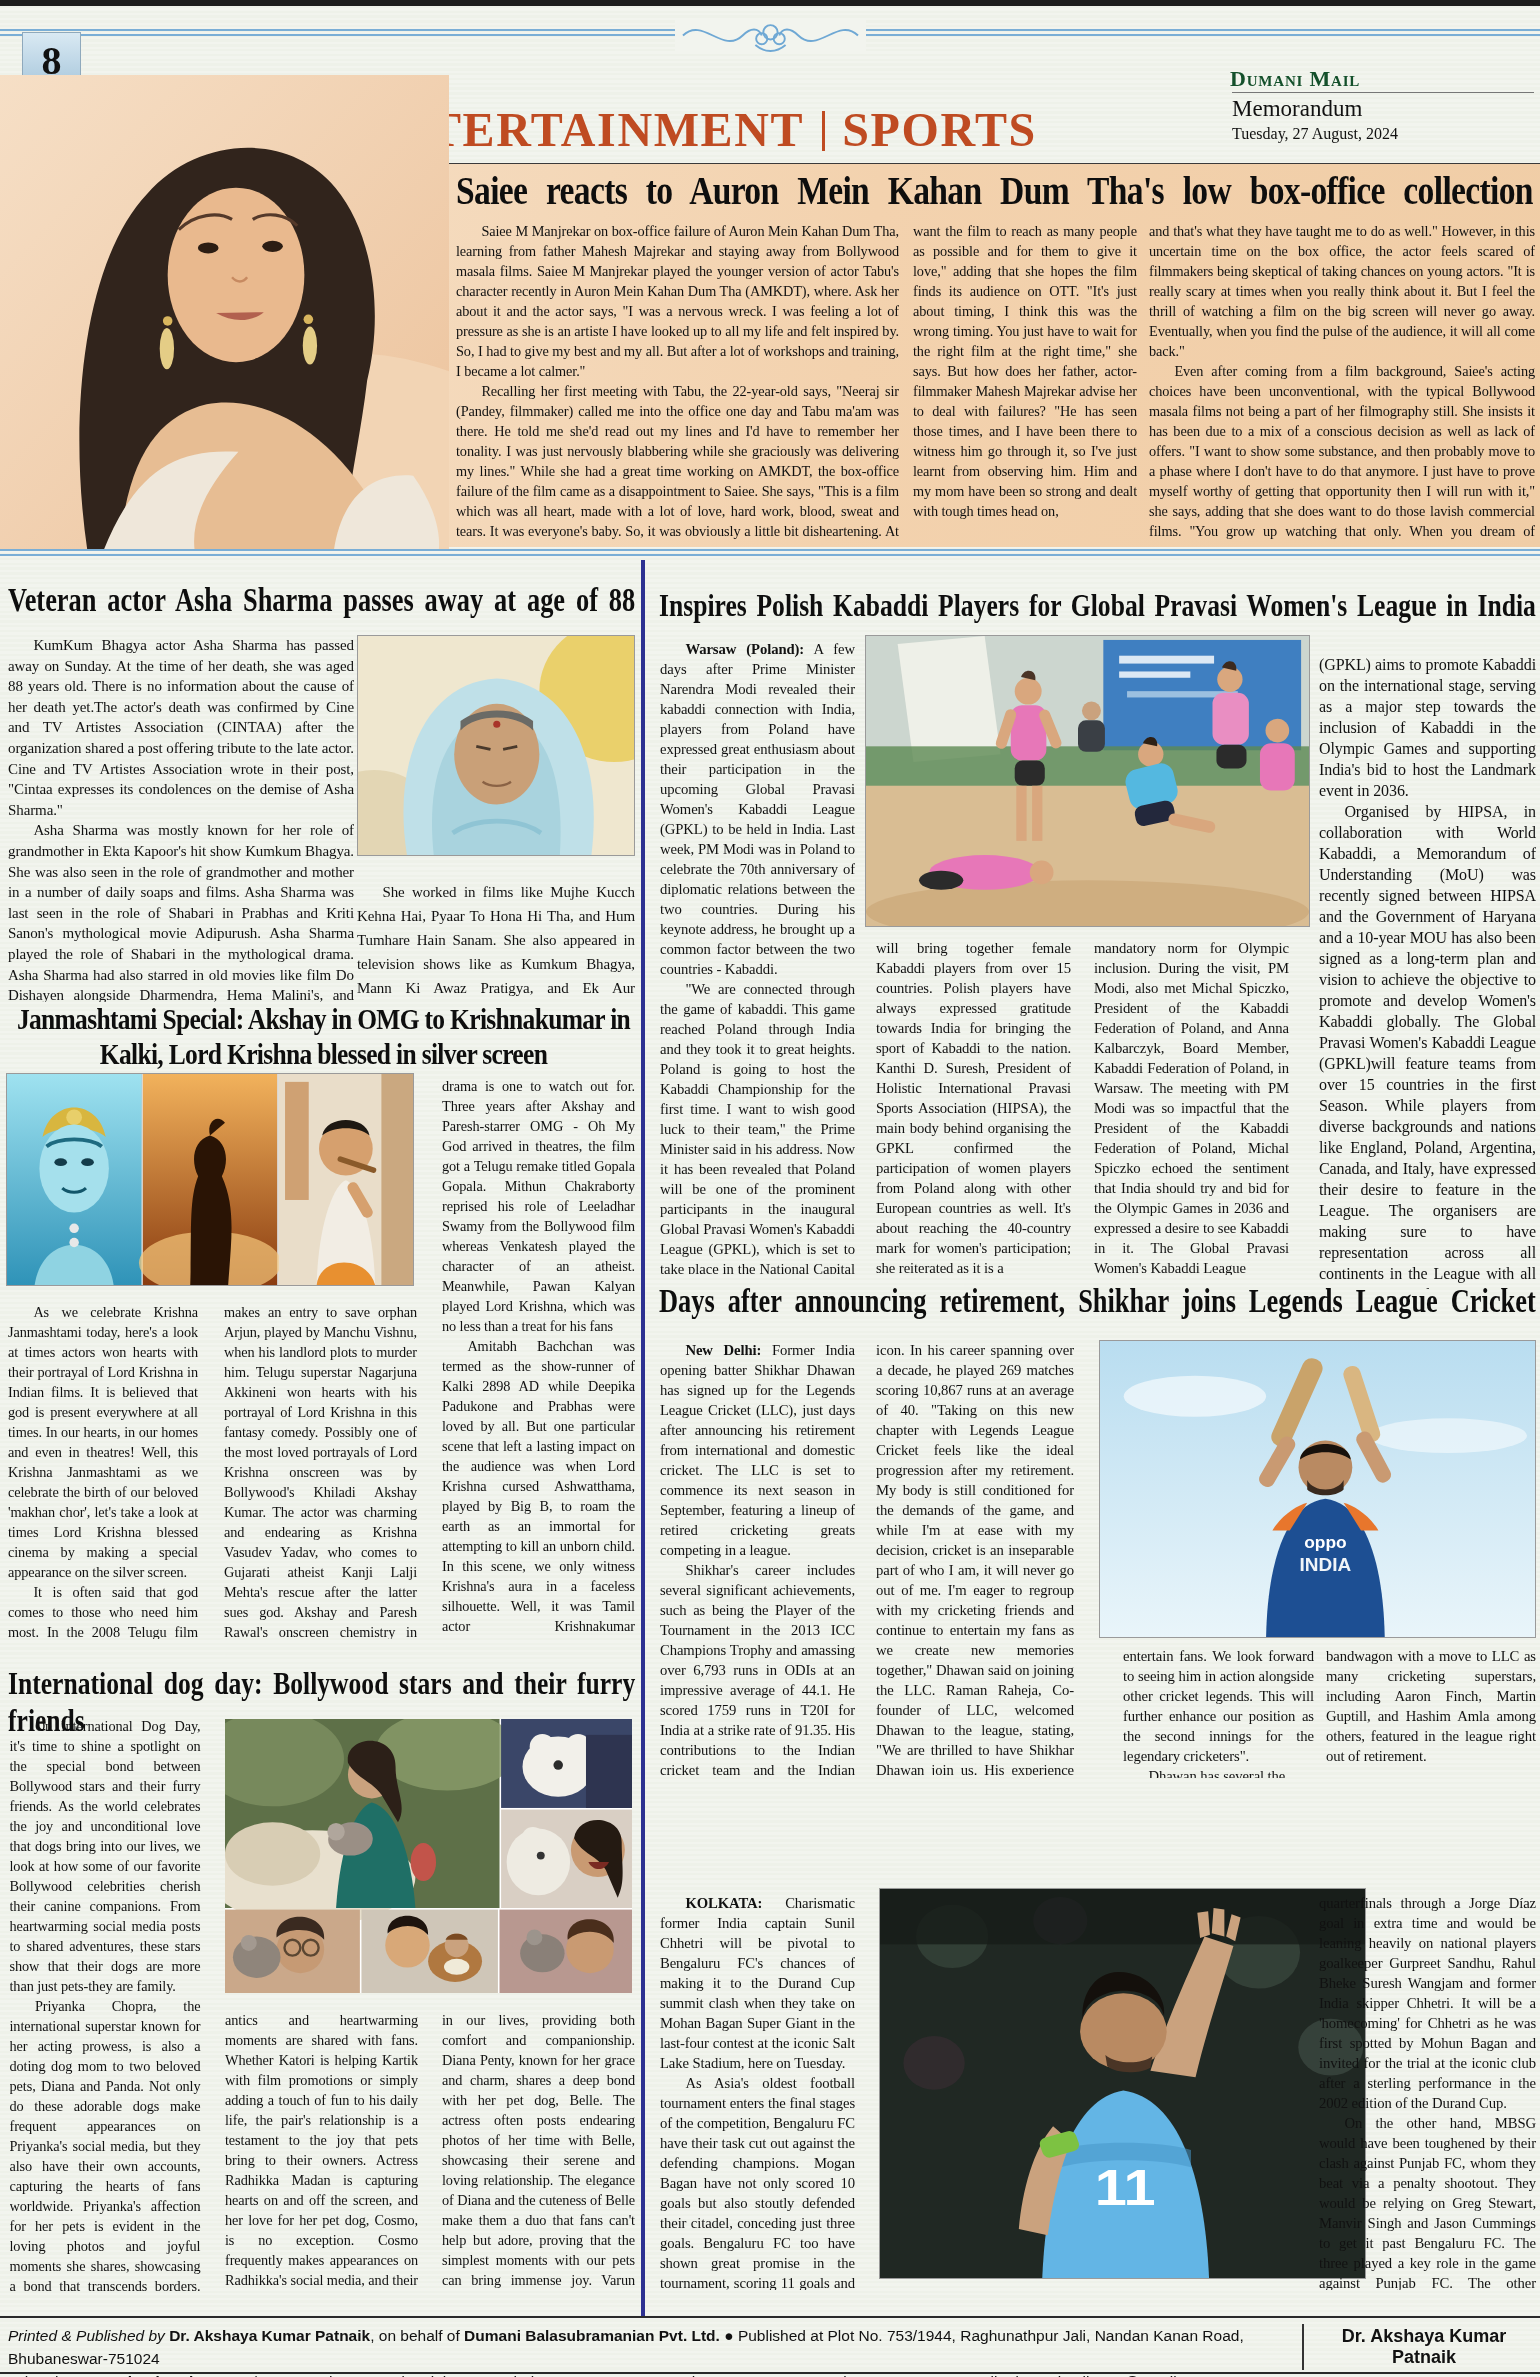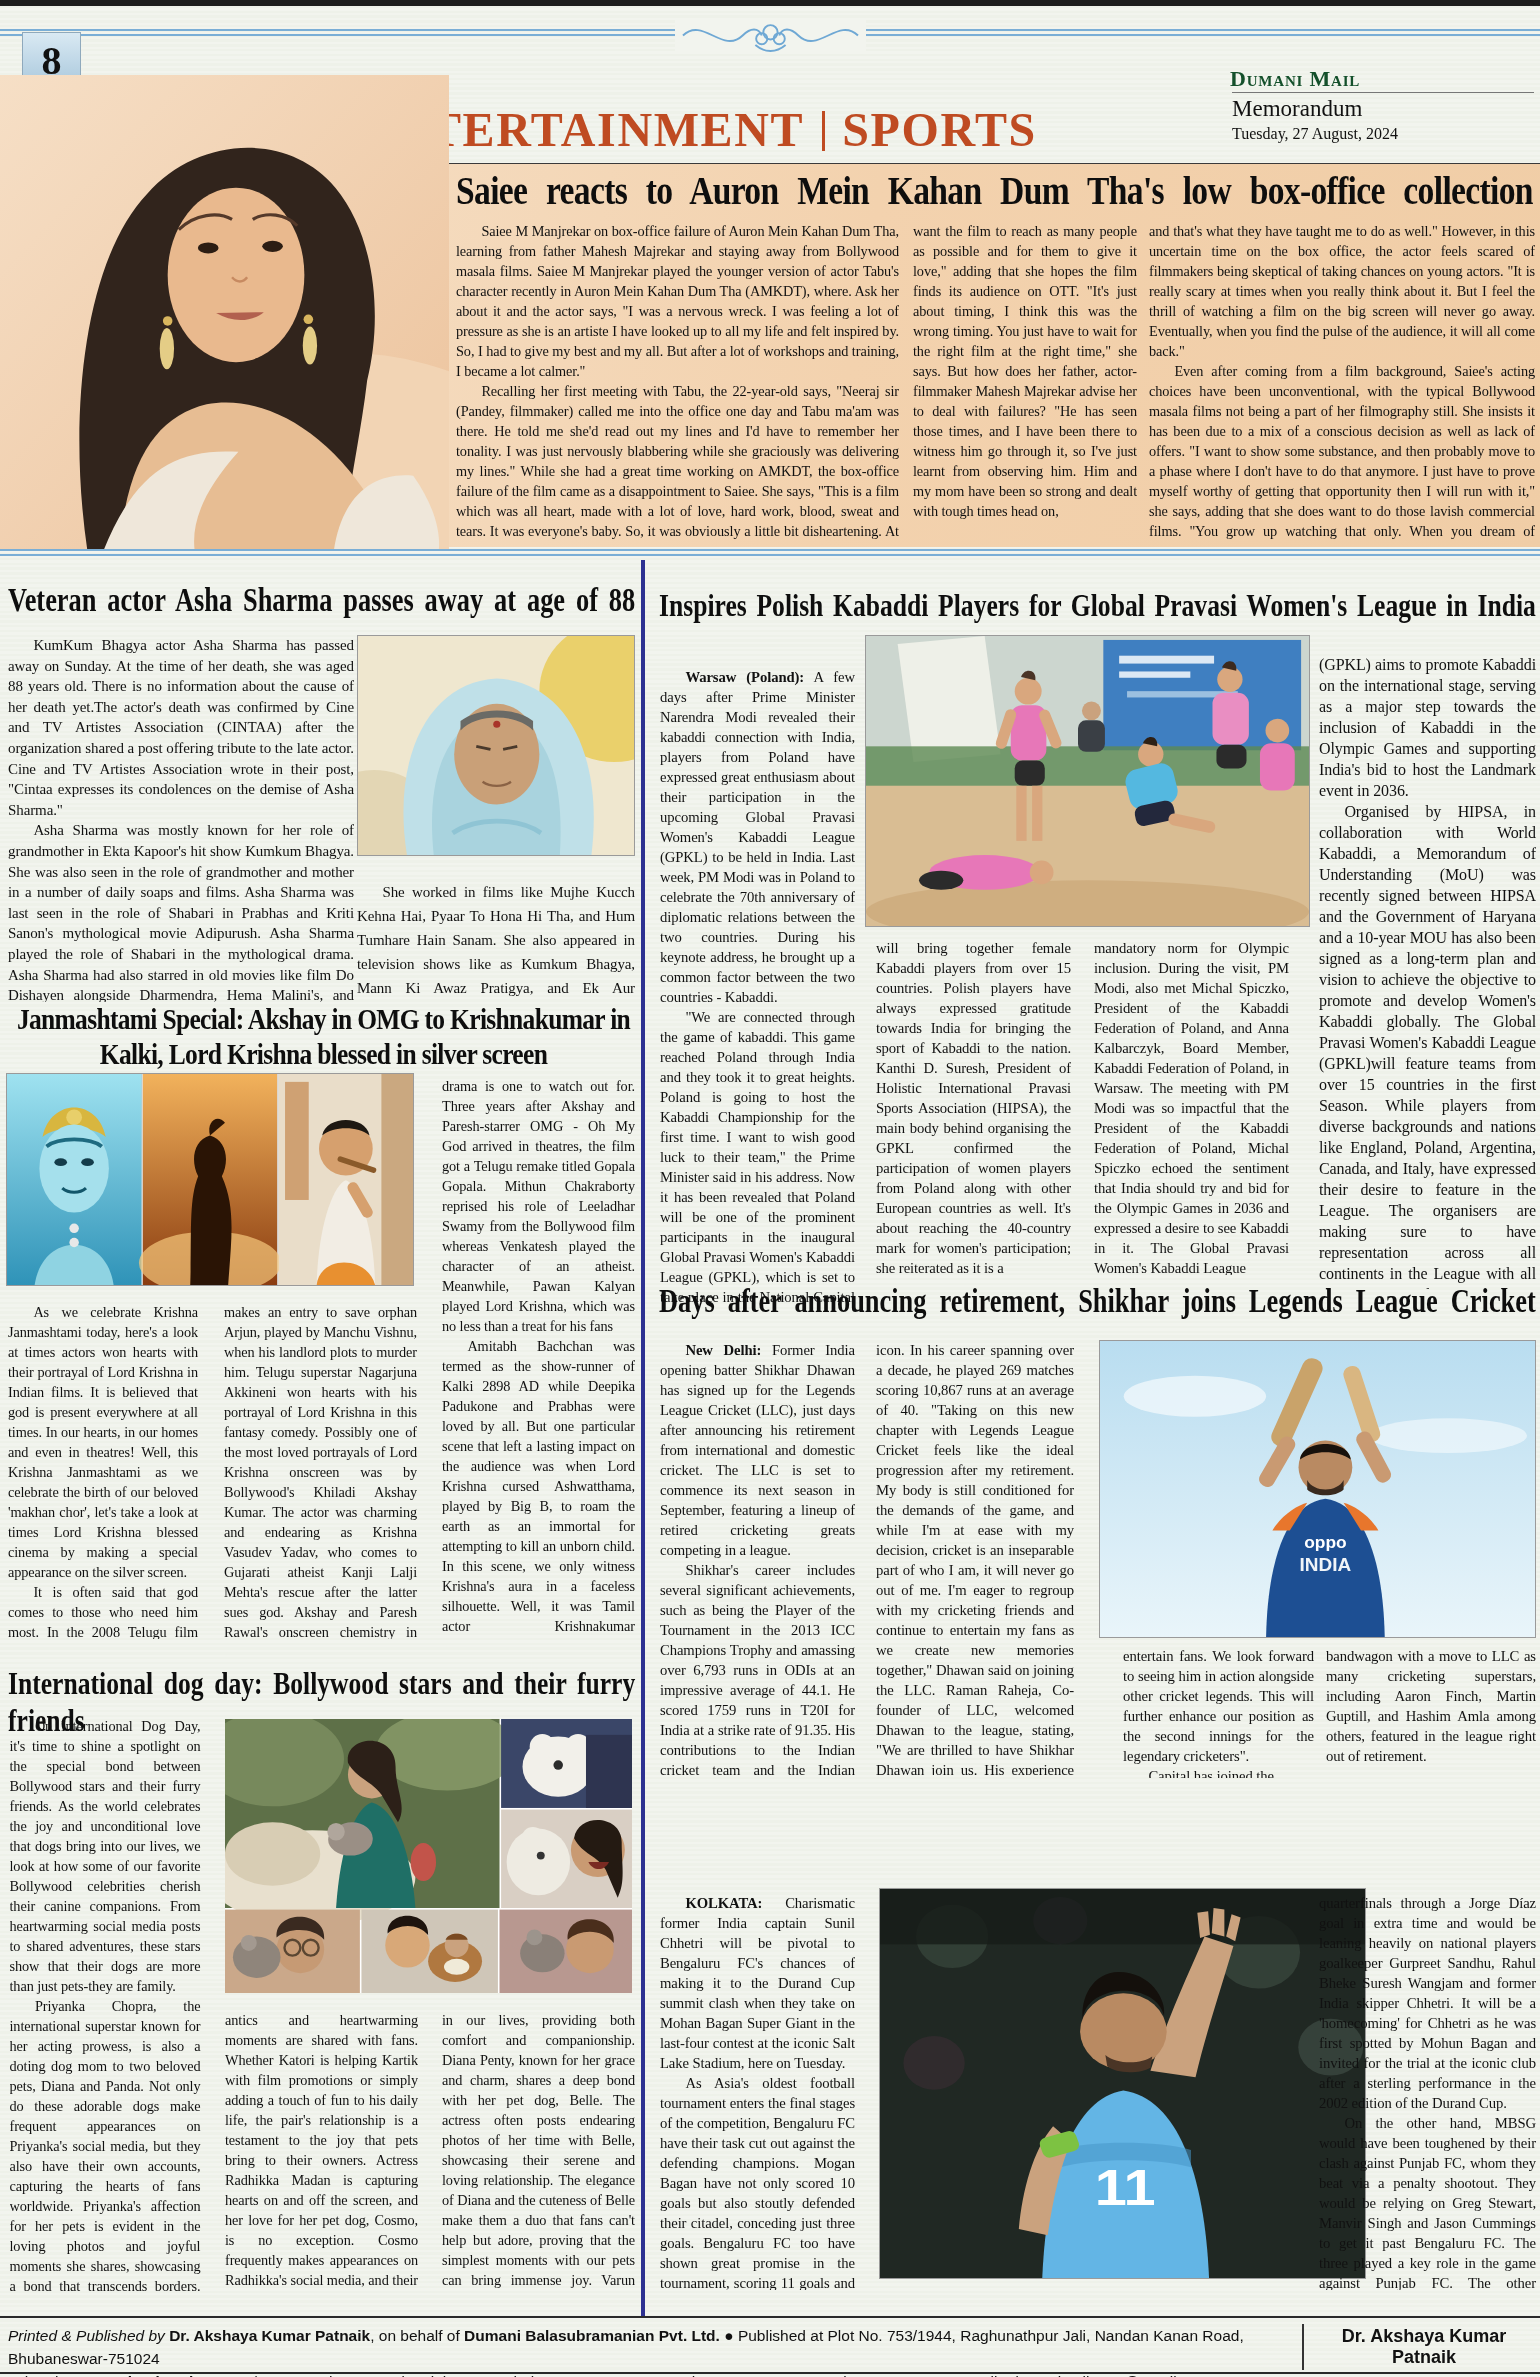--- a/index.html
+++ b/index.html
@@ -148,21 +148,21 @@
       <path d="M150,140 L168,144 M184,144 L202,140" stroke="#4a3a2c" stroke-width="3.5"></path>
       <path d="M158,185 C168,192 184,192 194,185" stroke="#8a6245" stroke-width="3" fill="none"></path>
       <path d="M120,250 C150,230 202,230 232,250" stroke="#8fc4d4" stroke-width="6" fill="none"></path>
     </svg>
   </div>
   <div class="abs col caption" style="left:357px;top:880px;width:278px;height:125px;">
     <p class="ind">She worked in films like Mujhe Kucch Kehna Hai, Pyaar To Hona Hi Tha, and Hum Tumhare Hain Sanam. She also appeared in television shows like as Kumkum Bhagya, Mann Ki Awaz Pratigya, and Ek Aur Mahabharat, among others.</p>
   </div>
 
   <div class="abs headline fitjust" style="left:659px;top:587px;width:1096px;font-size:32px;transform:scaleX(0.8);">Inspires Polish Kabaddi Players for Global Pravasi Women's League in India</div>
-  <div class="abs col rcol" style="left:660px;top:639px;width:195px;height:635px;margin-top:28px;">
+  <div class="abs col rcol" style="left:660px;top:639px;width:195px;height:635px;">
     <p class="ind"><b>Warsaw (Poland):</b> <span>A few days after Prime Minister Narendra Modi revealed their kabaddi connection with India, players from Poland have expressed great enthusiasm about their participation in the upcoming Global Pravasi Women's Kabaddi League (GPKL) to be held in India. Last week, PM Modi was in Poland to celebrate the 70th anniversary of diplomatic relations between the two countries. During his keynote address, he brought up a common factor between the two countries - Kabaddi.</span></p>
     <p class="ind">"We are connected through the game of kabaddi. This game reached Poland through India and they took it to great heights. Poland is going to host the Kabaddi Championship for the first time. I want to wish good luck to their team," the Prime Minister said in his address. Now it has been revealed that Poland will be one of the prominent participants in the inaugural Global Pravasi Women's Kabaddi League (GPKL), which is set to take place in the National Capital Region. Season 1 of this event</p>
   </div>
   <div class="abs photo" style="left:865px;top:635px;width:445px;height:292px;">
     <svg viewBox="0 0 560 368" preserveAspectRatio="none">
       <rect width="560" height="368" fill="#ccd6cf"></rect>
       <path d="M40,10 L150,0 L170,150 L60,160 Z" fill="#eef0e8"></path>
       <rect x="300" y="5" width="250" height="140" fill="#3f7fc1"></rect>
       <rect x="320" y="25" width="120" height="10" fill="#dce8f4"></rect>
       <rect x="320" y="45" width="90" height="8" fill="#dce8f4"></rect>
@@ -312,21 +312,21 @@
       <path d="M262,176 C270,192 300,192 308,176 L308,188 C298,198 272,198 262,188 Z" fill="#3a2a1e"></path>
       <path d="M210,375 C212,270 240,205 285,200 C330,205 358,270 360,375 Z" fill="#1d4f93"></path>
       <path d="M218,240 C230,220 250,208 262,205 L240,240 Z" fill="#e8762c"></path>
       <path d="M352,240 C340,220 320,208 308,205 L330,240 Z" fill="#e8762c"></path>
       <text x="285" y="262" text-anchor="middle" font-size="22" font-family="Liberation Sans, sans-serif" font-weight="bold" fill="#ffffff">oppo</text>
       <text x="285" y="292" text-anchor="middle" font-size="24" font-family="Liberation Sans, sans-serif" font-weight="bold" fill="#f0f4f8">INDIA</text>
     </svg>
   </div>
   <div class="abs col rcol" style="left:1123px;top:1646px;width:191px;height:132px;">
     <p>entertain fans. We look forward to seeing him in action alongside other cricket legends. This will further enhance our position as the second innings for the legendary cricketers".</p>
-    <p class="ind">Capital has joined the</p>
+    <p class="ind">Dhawan has several the</p>
   </div>
   <div class="abs col rcol" style="left:1326px;top:1646px;width:210px;height:132px;">
     <p>bandwagon with a move to LLC as many cricketing superstars, including Aaron Finch, Martin Guptill, and Hashim Amla among others, featured in the league right out of retirement.</p>
   </div>
 
   <div class="abs headline fitjust" style="left:8px;top:1665px;width:784px;font-size:32px;transform:scaleX(0.8);">International dog day: Bollywood stars and their furry friends</div>
   <div class="abs col" style="left:9.5px;top:1716px;width:191px;height:576px;">
     <p class="ind">On International Dog Day, it's time to shine a spotlight on the special bond between Bollywood stars and their furry friends. As the world celebrates the joy and unconditional love that dogs bring into our lives, we look at how some of our favorite Bollywood celebrities cherish their canine companions. From heartwarming social media posts to shared adventures, these stars show that their dogs are more than just pets-they are family.</p>
     <p class="ind">Priyanka Chopra, the international superstar known for her acting prowess, is also a doting dog mom to two beloved pets, Diana and Panda. Not only do these adorable dogs make frequent appearances on Priyanka's social media, but they also have their own accounts, capturing the hearts of fans worldwide. Priyanka's affection for her pets is evident in the loving photos and joyful moments she shares, showcasing a bond that transcends borders. Kartik Aaryan, the Bollywood heartthrob, has a special partner in crime-his dog, Katori. Katori's presence is a constant delight on Kartik's Instagram feed, where their playful</p>
   </div>

